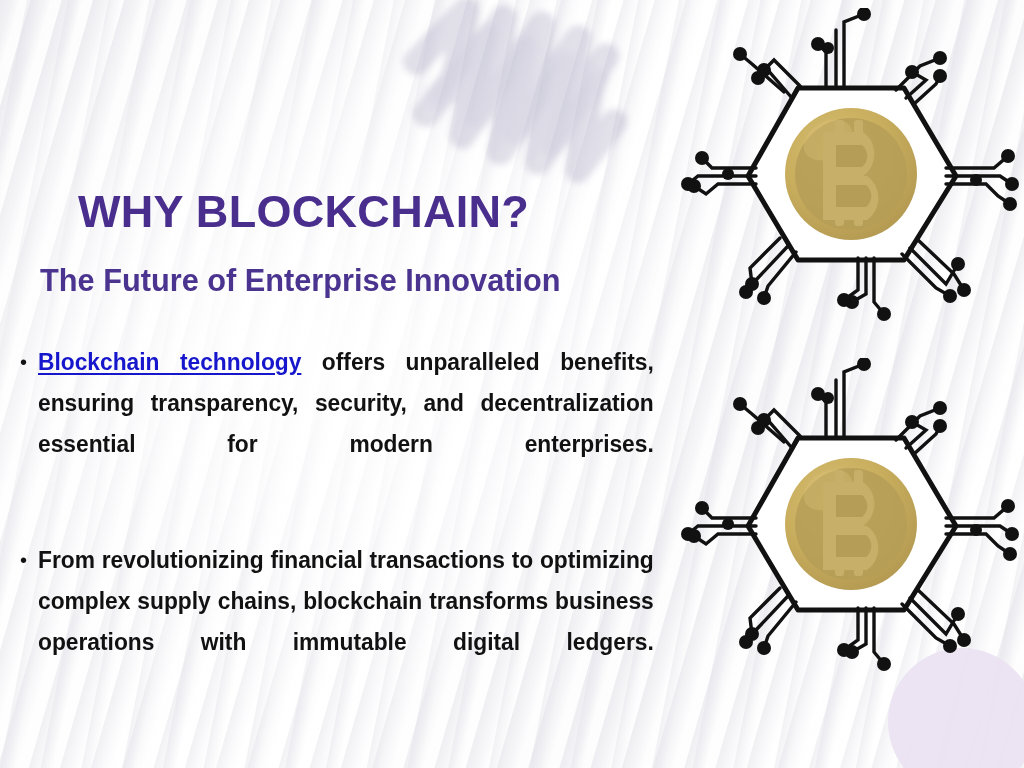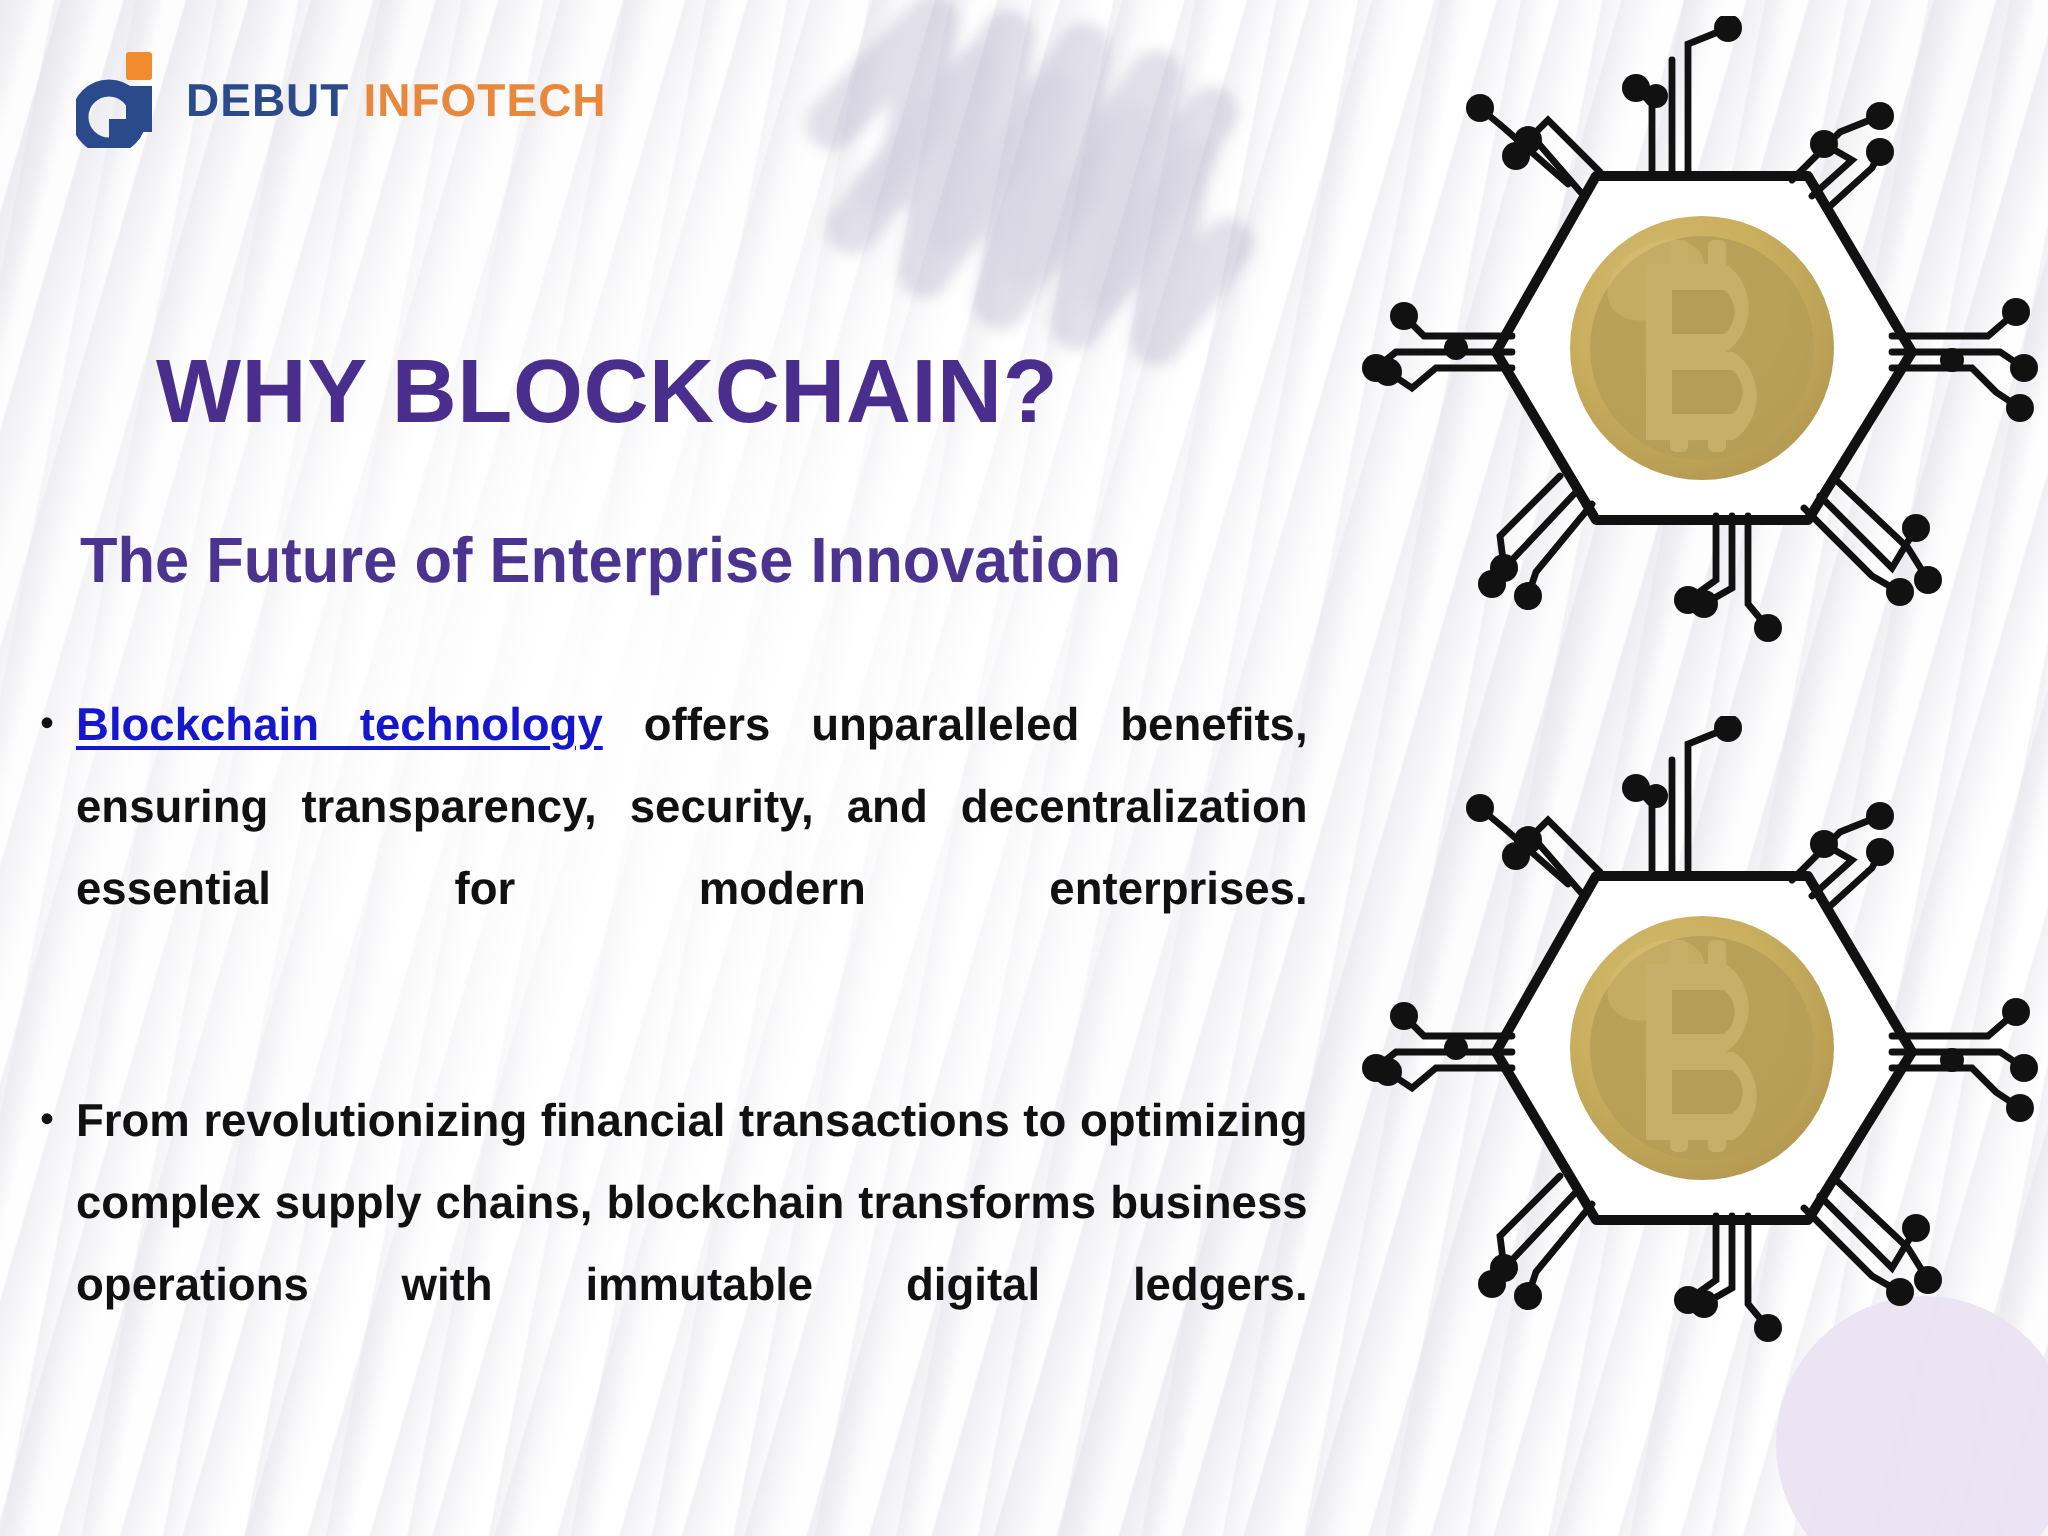--- a/index.html
+++ b/index.html
@@ -99,21 +99,21 @@
     top: -6px;
     width: 250px;
     height: 200px;
     opacity: .42;
   }
 
   
   .title {
     position: absolute;
     left: 78px;
-    top: 170px;
+    top: 186px;
     font-size: 45px;
     font-weight: 700;
     color: #4a2e8e;
     letter-spacing: .3px;
     white-space: nowrap;
   }
   .subtitle {
     position: absolute;
     left: 40px;
     top: 262px;
@@ -178,36 +178,20 @@
 
 <div id="slide">
 
   <div class="bg-base"></div>
   <div class="bg-stripes"></div>
   <div class="bg-sweep"></div>
   <div class="bg-glow"></div>
 
   <div class="lav-circle"></div>
 
-  <div class="logo">
-    <div class="logo-mark">
-      <svg viewBox="0 0 44 48" width="44" height="48" aria-hidden="true">
-        <rect x="25" y="0" width="13" height="14" rx="1.5" fill="#f08b2e"></rect>
-        <path d="M25 17 h13 v17.5 a13.5 13.5 0 0 1 -13.5 13.5 h-1
-                 a 23.5 23.5 0 0 1 -23.5 -23.5 v0
-                 a 0 0 0 0 1 0 0 Z" fill="none"></path>
-        <circle cx="16.5" cy="32.5" r="14.5" fill="none" stroke="#2b4a8b" stroke-width="8.5"></circle>
-        <rect x="25" y="17" width="13" height="23" fill="#2b4a8b"></rect>
-        <path d="M25 40 a6.5 6.5 0 0 1 -6.5 6.5 h-2 v-13 h8.5 Z" fill="#2b4a8b"></path>
-      </svg>
-    </div>
-    <div class="logo-text">
-      <span class="logo-debut">DEBUT</span><span class="logo-infotech">INFOTECH</span>
-    </div>
-  </div>
 
   <div class="scribble">
     <svg viewBox="0 0 250 200" width="250" height="200" aria-hidden="true">
       <defs>
         <filter id="blurDoodle" x="-20%" y="-20%" width="140%" height="140%">
           <feGaussianBlur stdDeviation="3.2"></feGaussianBlur>
         </filter>
       </defs>
       <g filter="url(#blurDoodle)" fill="none" stroke="#8f8aad" stroke-width="26" stroke-linecap="round" stroke-linejoin="round" opacity="0.62">
         <path d="M24 68 L74 16 L60 96 L112 24 L96 112 L150 30 L132 122 L186 44 L168 132 L214 62"></path>

